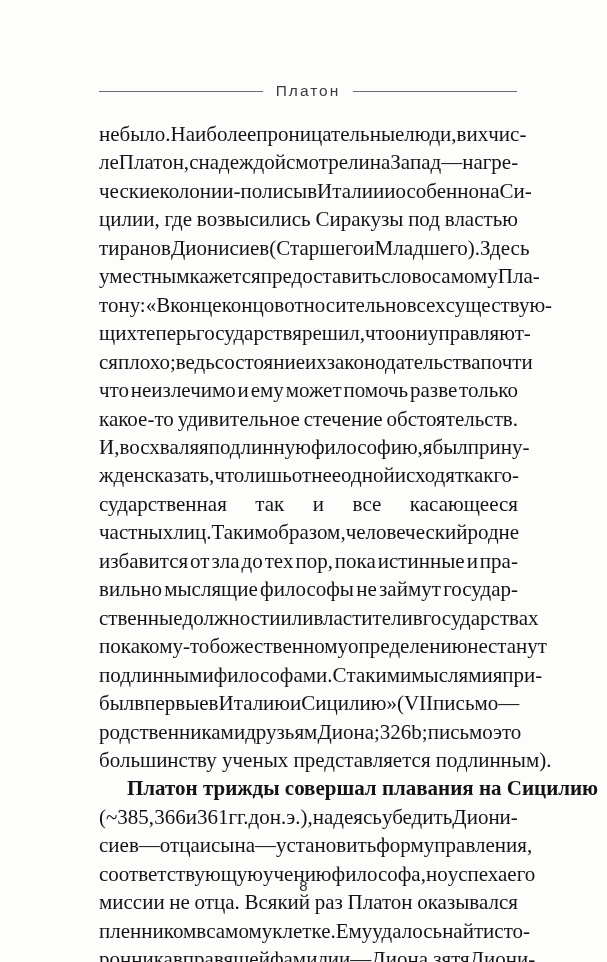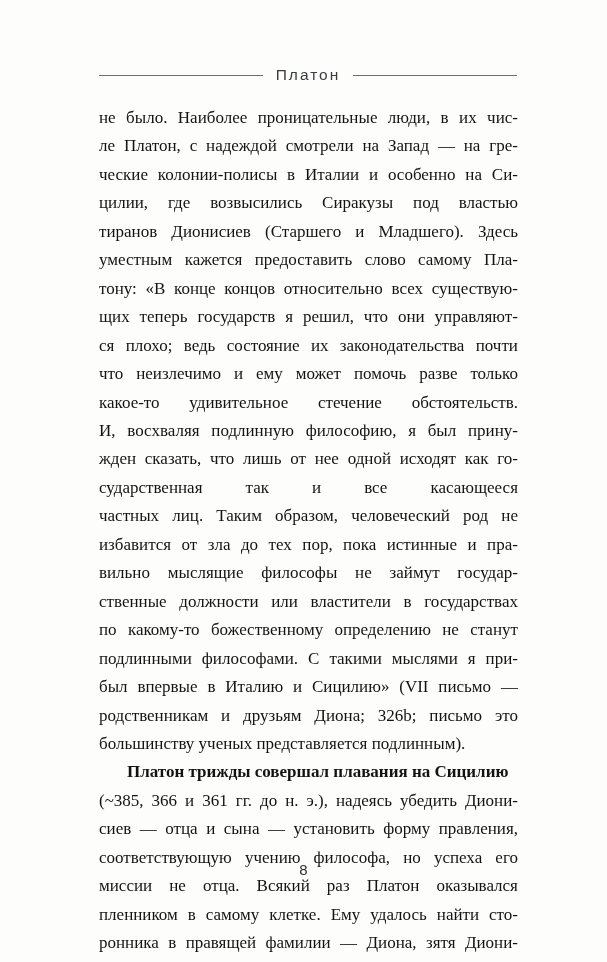--- a/index.html
+++ b/index.html
@@ -14,20 +14,21 @@
     font-family: "Liberation Serif", "DejaVu Serif", serif;
     color: #171717;
     overflow: hidden;
     position: relative;
   }
 
   .page {
     position: absolute;
     inset: 0;
     background: #fdfdfc;
+    margin-top: 16px;
   }
 
   
   .running-head {
     position: absolute;
     top: 62px;
     left: 99px;
     width: 418px;
     height: 26px;
     display: flex;
@@ -52,21 +53,21 @@
 
   
   .textblock {
     position: absolute;
     top: 104px;
     left: 99px;
     width: 419px;
   }
 
   .line {
-    font-size: 17px;
+    font-size: 21px;
     line-height: 28.45px;
     white-space: nowrap;
     color: #131313;
     letter-spacing: 0px;
   }
   
   .line.just {
     display: flex;
     justify-content: space-between;
   }

